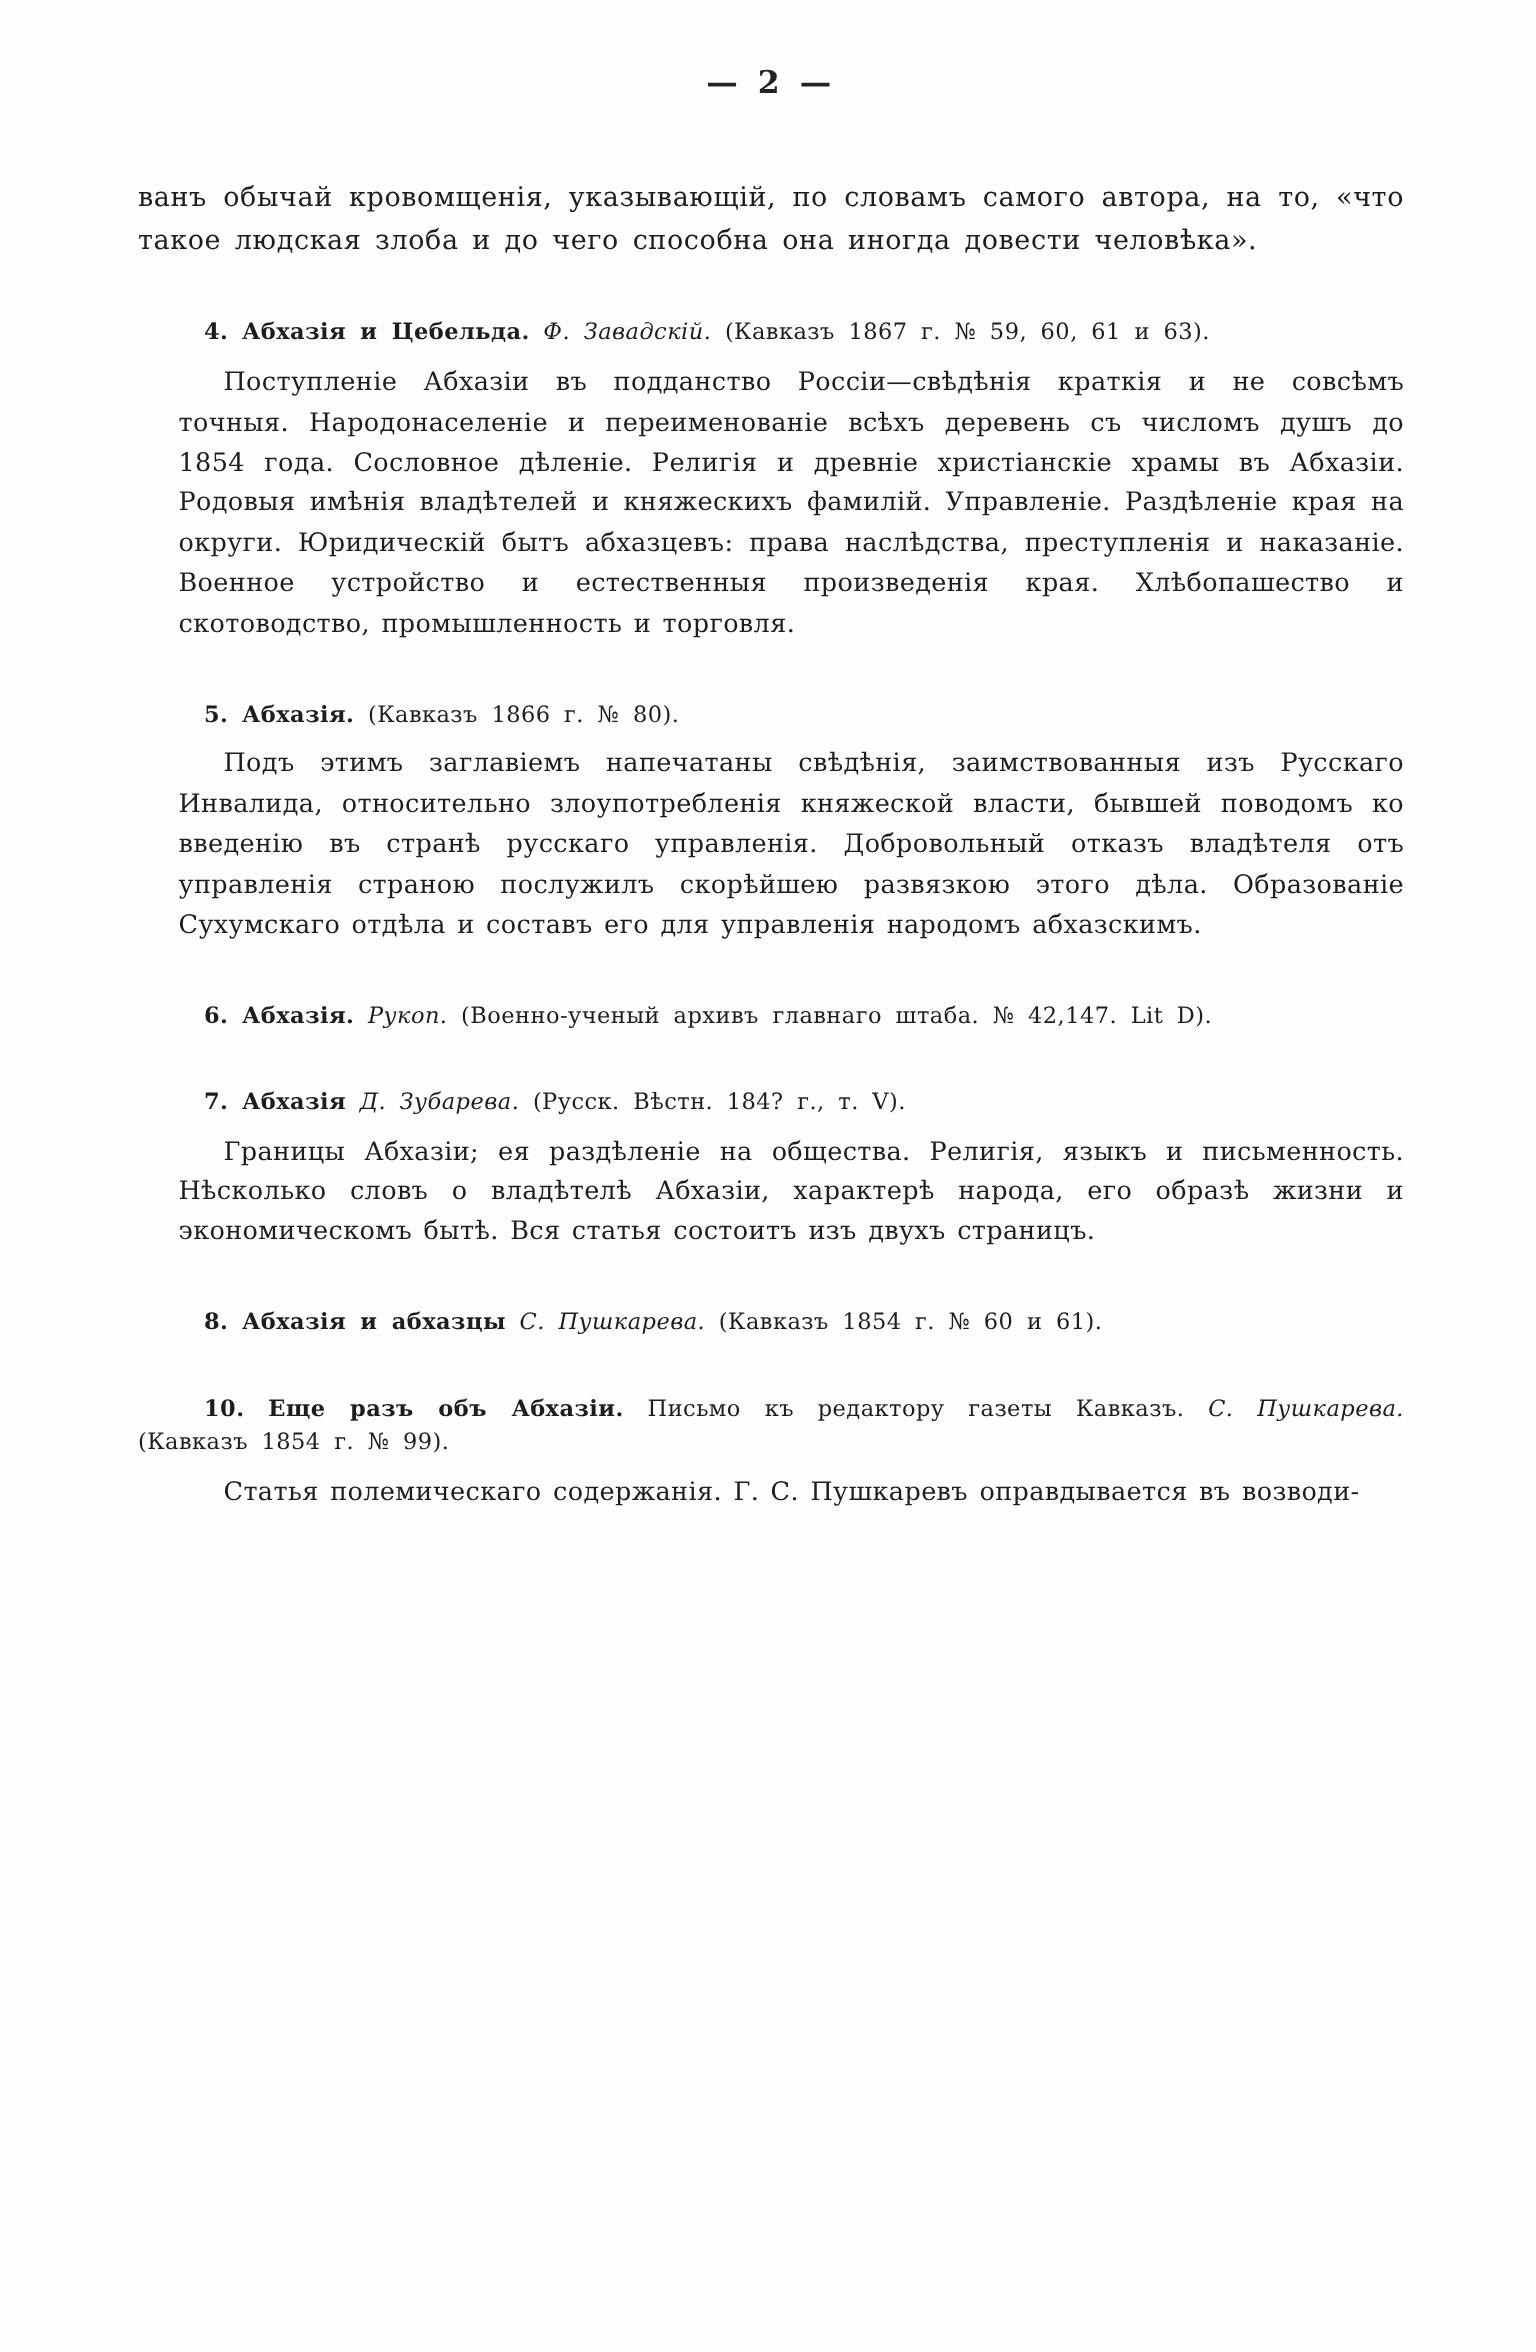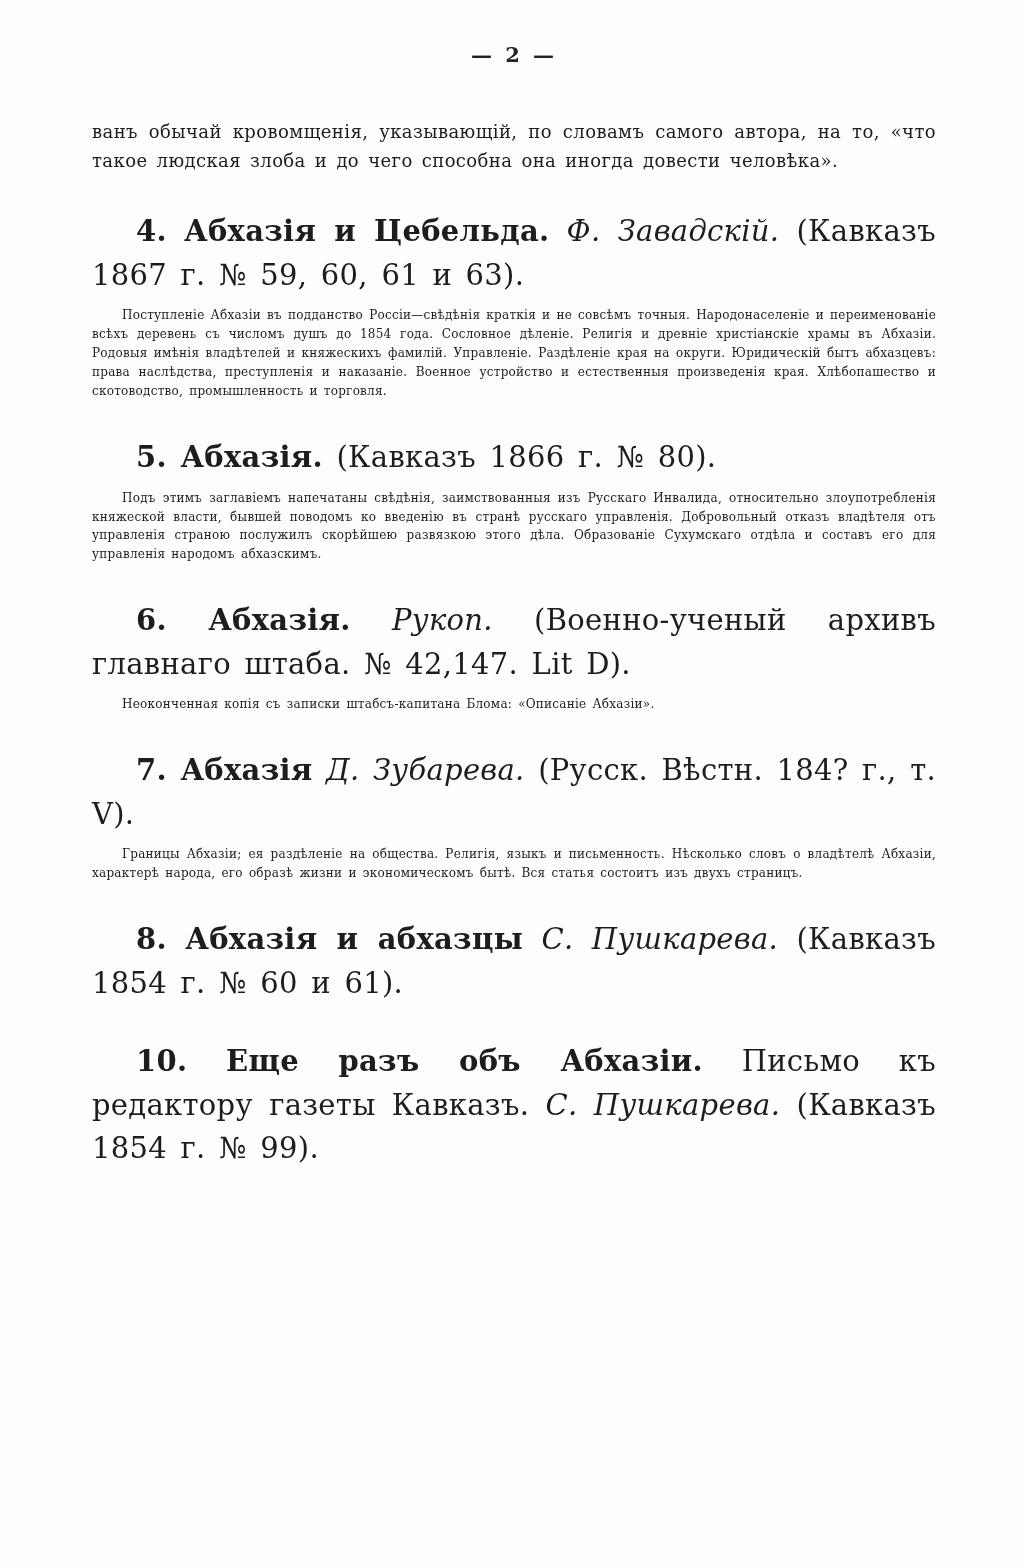--- a/index.html
+++ b/index.html
@@ -38,45 +38,46 @@
     line-height: 1.62;
     text-align: justify;
     letter-spacing: 0.4px;
     word-spacing: 3px;
     margin-top: 36px;
   }
 
   .entry { margin-top: 35px; }
 
   .entry .heading {
-    font-size: 29px;
+    font-size: 15px;
     line-height: 1.5;
     text-align: justify;
     text-indent: 44px;
     word-spacing: 4px;
     letter-spacing: 0.3px;
   }
 
   .entry .heading .num,
   .entry .heading .title {
     font-weight: bold;
   }
 
   .entry .heading .author {
     font-style: italic;
   }
 
   .entry .annotation {
     margin-top: 9px;
-    font-size: 12px;
+    font-size: 17px;
     line-height: 1.58;
     text-align: justify;
     text-indent: 30px;
     letter-spacing: 0.25px;
     word-spacing: 2px;
+    margin-left: 27px;
   }
 </style>
 </head>
 <body>
 
 <main class="page">
 
   <div class="page-number">— 2 —</div>
 
   <p class="intro">ванъ обычай кровомщенія, указывающій, по словамъ самого автора, на то, «что такое людская злоба и до чего способна она иногда довести человѣка».</p>
@@ -103,21 +104,20 @@
     <p class="annotation">Подъ этимъ заглавіемъ напечатаны свѣдѣнія, заимствованныя изъ Русскаго Инвалида, относительно злоупотребленія княжеской власти, бывшей поводомъ ко введенію въ странѣ русскаго управленія. Добровольный отказъ владѣтеля отъ управленія страною послужилъ скорѣйшею развязкою этого дѣла. Образованіе Сухумскаго отдѣла и составъ его для управленія народомъ абхазскимъ.</p>
   </article>
       <article class="entry">
     <p class="heading">
       <span class="num">6.</span>
       <span class="title">Абхазія.</span>
       
       <span class="author">Рукоп.</span>
       <span class="source">(Военно-ученый архивъ главнаго штаба. № 42,147. Lit D).</span>
     </p>
-    <p class="annotation">Неоконченная копія съ записки штабсъ-капитана Блома: «Описаніе Абхазіи».</p>
   </article>
       <article class="entry">
     <p class="heading">
       <span class="num">7.</span>
       <span class="title">Абхазія</span>
       
       <span class="author">Д. Зубарева.</span>
       <span class="source">(Русск. Вѣстн. 184? г., т. V).</span>
     </p>
     <p class="annotation">Границы Абхазіи; ея раздѣленіе на общества. Религія, языкъ и письменность. Нѣсколько словъ о владѣтелѣ Абхазіи, характерѣ народа, его образѣ жизни и экономическомъ бытѣ. Вся статья состоитъ изъ двухъ страницъ.</p>
@@ -134,16 +134,17 @@
       <article class="entry">
   </article>
       <article class="entry">
     <p class="heading">
       <span class="num">10.</span>
       <span class="title">Еще разъ объ Абхазіи.</span>
       <span class="mid">Письмо къ редактору газеты Кавказъ.</span>
       <span class="author">С. Пушкарева.</span>
       <span class="source">(Кавказъ 1854 г. № 99).</span>
     </p>
+    <p class="annotation">Статья полемическаго содержанія. Г. С. Пушкаревъ оправдывается въ возводи-</p>
   </article>
     </section>
 
 </main>
 
 </body></html>

